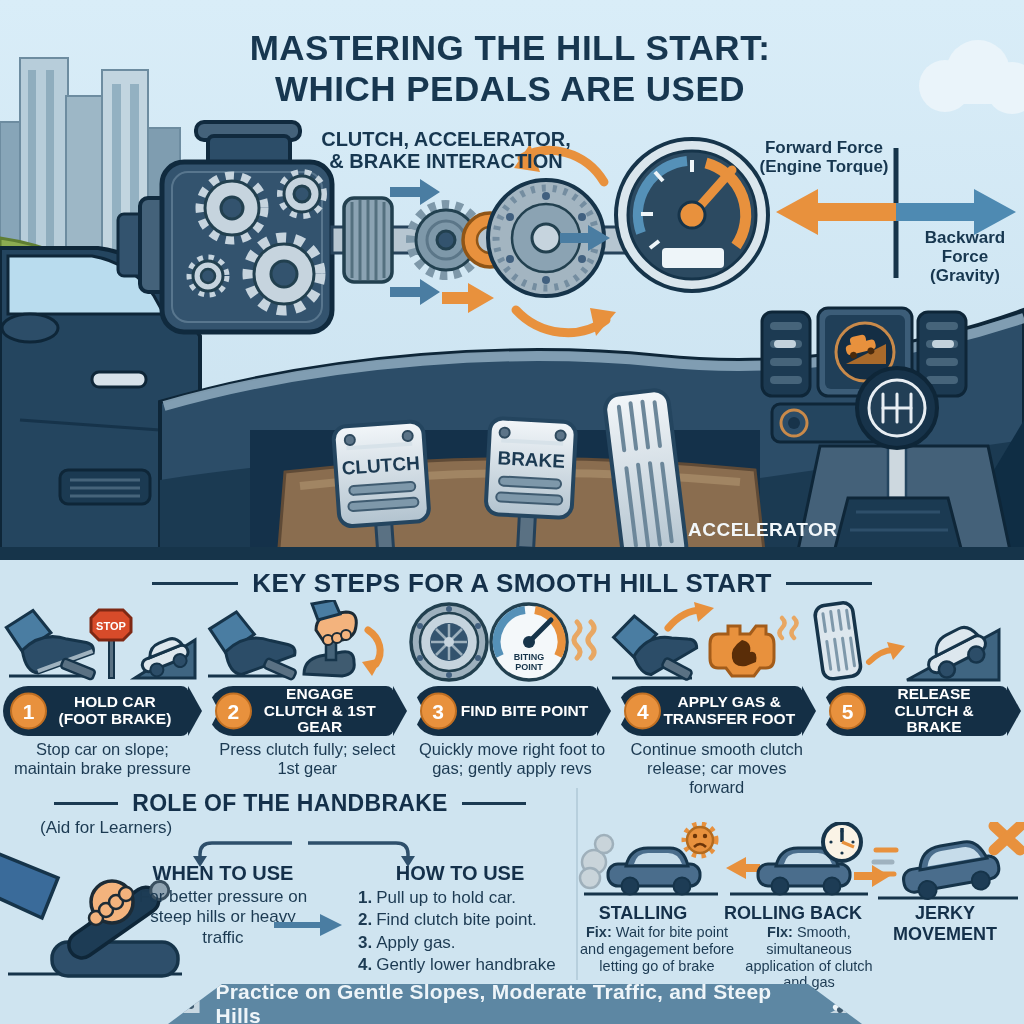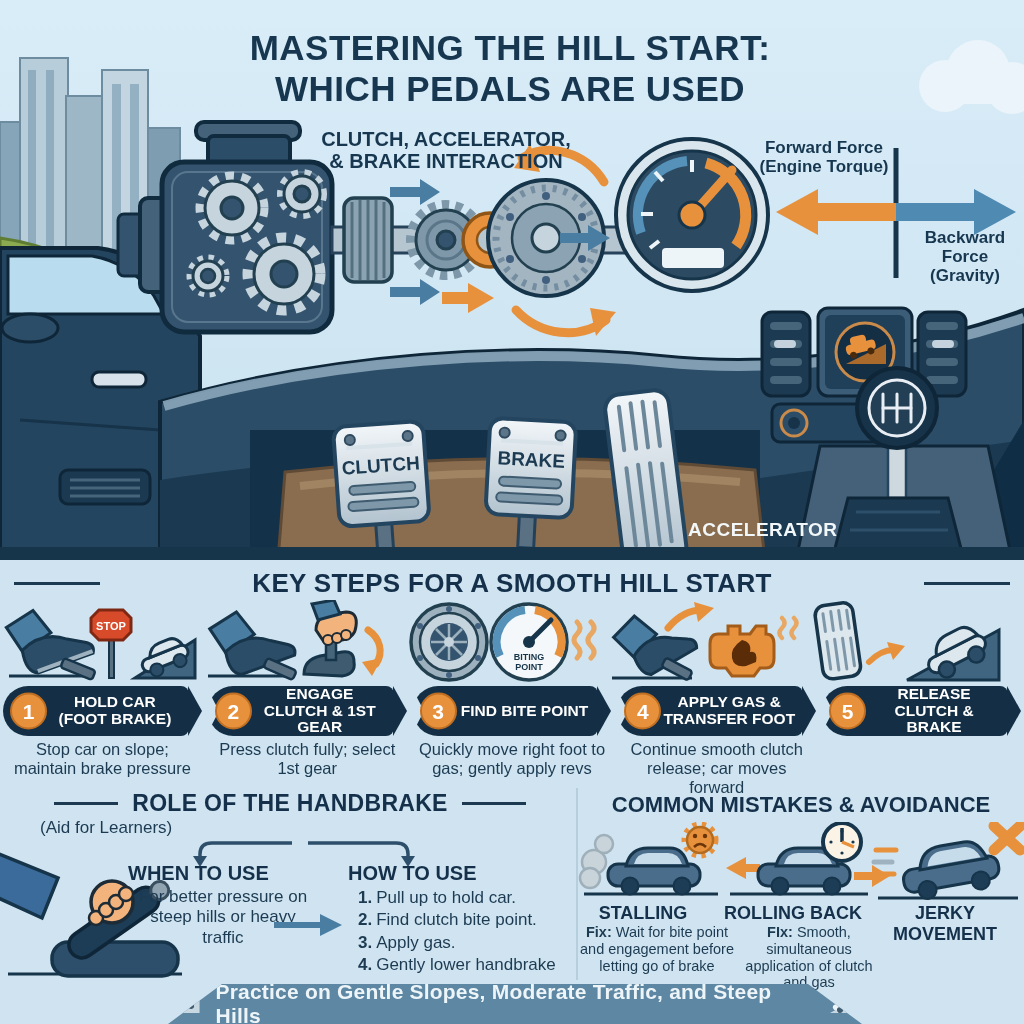--- a/index.html
+++ b/index.html
@@ -27,21 +27,21 @@
   .accelerator-label{
     top:519px; left:688px; width:150px; color:#f2f7fa; font-weight:bold;
     font-size:19px; letter-spacing:.5px;
   }
 
   
   .keysteps{top:562px; left:0; width:1024px; height:220px;}
   .sec-head{display:flex; align-items:center; justify-content:center;}
   .sec-head .line{height:3px; background:#1b3a52; width:86px; margin:0 14px;}
   .sec-head .txt{font-size:26px; font-weight:bold; color:#14304a; letter-spacing:.3px; white-space:nowrap;}
-  .ks-head{top:6px; left:0; width:1024px;justify-content:space-between;}
+  .ks-head{top:6px; left:0; width:1024px;}
   .ks-icons{top:36px; left:0; width:1004px; height:86px; display:flex;}
   .ks-icons .cell{width:204.8px; height:86px; display:flex; align-items:flex-end; justify-content:center;}
   .ks-banners{top:124px; left:0; width:1024px; display:flex;}
   .ks-banners .bcell{width:204.8px; padding:0 3px; box-sizing:border-box;}
   .banner{
     position:relative; height:50px; background:#142f45;
     border-radius:25px 8px 8px 25px; margin-right:13px;
     display:flex; align-items:center; justify-content:center;
   }
   .banner.notch::before{
@@ -65,21 +65,21 @@
   .ks-descs .dcell{width:204.8px; padding:0 6px; box-sizing:border-box;
     text-align:center; font-size:16.5px; color:#1c3a52; line-height:1.14;}
 
   
   .hb-head{top:790px; left:40px; width:500px;}
   .hb-head .line{width:70px;}
   .hb-head .txt{font-size:23px;}
   .hb-sub{top:818px; left:40px; width:500px; text-align:left; font-size:17px; color:#1c3a52;}
   .when-col{top:862px; left:128px; width:190px; text-align:center;}
   .how-col{top:862px; left:348px; width:224px;}
-  .col-title{font-size:20px; font-weight:bold; color:#14304a; text-align:left; margin-bottom:2px;}
+  .col-title{font-size:20px; font-weight:bold; color:#14304a; text-align:center; margin-bottom:2px;}
   .when-text{font-size:17px; line-height:1.2; color:#1c3a52;}
   .how-list{font-size:17px; line-height:1.32; color:#1c3a52; padding-left:10px;}
   .how-item .n{font-weight:bold; margin-right:4px;}
   .vdivider{top:788px; left:576px; width:2px; height:192px; background:#b7cfdd;}
 
   .cm-head{top:792px; left:588px; width:426px; text-align:center; font-size:22px; font-weight:bold; color:#14304a;}
   .cm-titles{top:903px; left:572px; width:446px; display:flex;}
   .cm-titles div{font-size:18px; font-weight:bold; color:#14304a; text-align:center;}
   .cm-fixes{top:924px; left:578px; width:446px; display:flex;}
   .cm-fixes div{font-size:14.5px; line-height:1.16; color:#1c3a52; text-align:center;}
@@ -603,21 +603,20 @@
     <div class="how-list">
       <div class="how-item"><span class="n">1.</span><span>Pull up to hold car.</span></div>
       <div class="how-item"><span class="n">2.</span><span>Find clutch bite point.</span></div>
       <div class="how-item"><span class="n">3.</span><span>Apply gas.</span></div>
       <div class="how-item"><span class="n">4.</span><span>Gently lower handbrake</span></div>
     </div>
   </div>
 
   <div class="abs vdivider"></div>
 
-  <div class="abs cm-head">COMMON MISTAKES &amp; AVOIDANCE</div>
 
   <svg class="abs" style="top:822px;left:578px" width="446" height="80" viewBox="0 0 446 80">
     <path d="M6,72 H140 M152,72 H290 M300,76 H440" stroke="#16344a" stroke-width="3"></path>
 
     <g>
       <g fill="#c9d4da" stroke="#9fb0bb" stroke-width="2.5">
         <circle cx="16" cy="40" r="12"></circle>
           <circle cx="26" cy="22" r="9"></circle>
           <circle cx="12" cy="56" r="10"></circle>
       </g>

